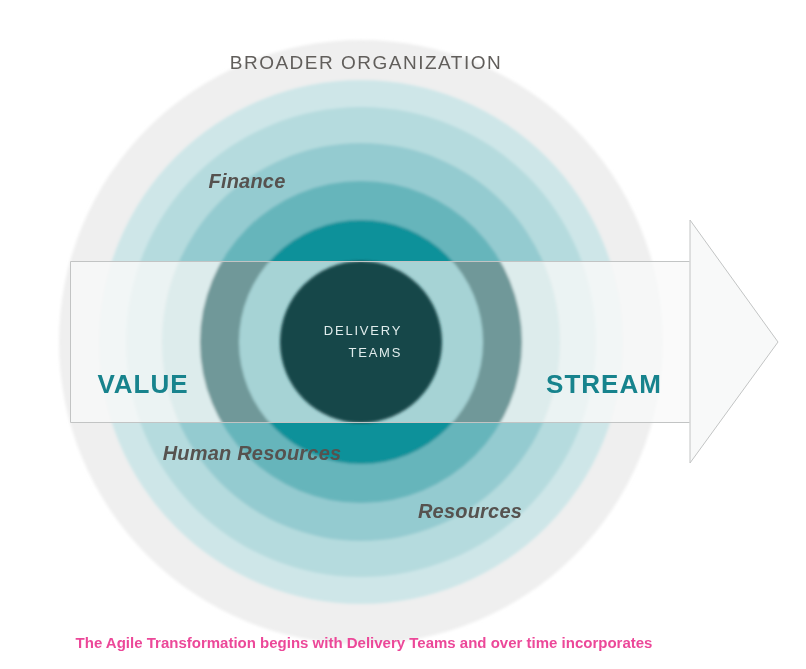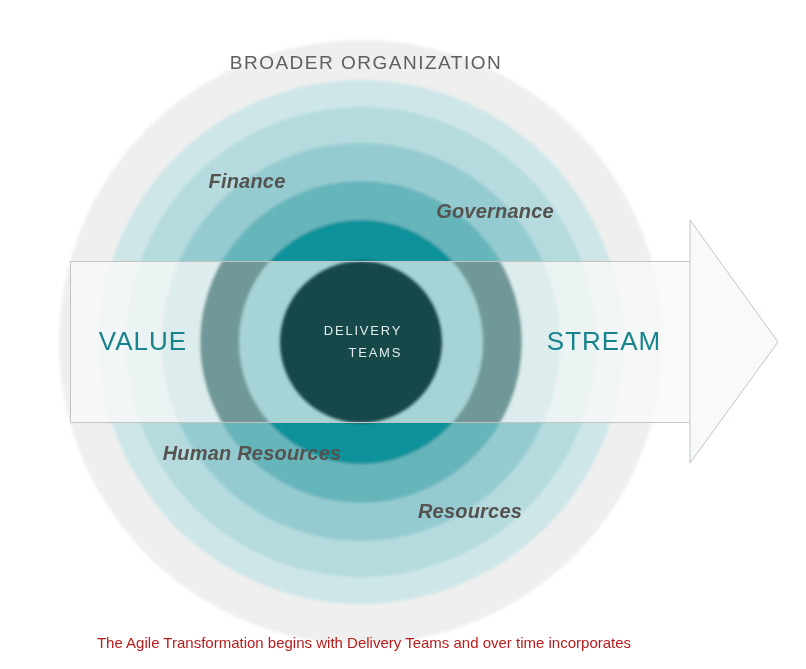--- a/index.html
+++ b/index.html
@@ -9,27 +9,27 @@
     padding-left:41px;
   }
   .stage svg{position:absolute;left:0;top:0;}
   .abs{position:absolute;transform:translate(-50%,-50%);white-space:nowrap;}
   .org-label{left:366px;top:63px;font-size:19px;font-weight:400;letter-spacing:1.5px;color:#615e5b;}
   .dept{font-size:20px;font-weight:700;letter-spacing:0.2px;color:#56524f;font-style:italic;}
   .dept.finance{left:247px;top:181px;}
   .dept.governance{left:495px;top:211px;}
   .dept.hr{left:252px;top:453px;}
   .dept.facilities{left:470px;top:511px;}
-  .vs{font-size:26px;font-weight:400;letter-spacing:1px;color:#17838d;}
+  .vs{font-size:26px;font-weight:700;letter-spacing:1px;color:#17838d;margin-top:43px;}
   .vs.value{left:143px;top:341px;}
   .vs.stream{left:604px;top:341px;}
   .core-text{left:363px;top:342px;text-align:right;font-size:13px;font-weight:400;
     letter-spacing:1.8px;line-height:22px;color:#e0ecec;}
-  .caption{left:364px;top:642px;text-align:center;font-size:15px;font-weight:400;
-    line-height:21px;color:#b91c1c;}
+  .caption{left:364px;top:642px;text-align:center;font-size:15px;font-weight:700;
+    line-height:21px;color:#ec4899;}
 </style>
 </head>
 <body>
 
 <div class="stage">
 
   <svg width="806" height="669" viewBox="0 0 806 669">
     <defs>
       <clipPath id="bandClip">
         <rect x="70" y="261" width="620" height="162"></rect>
@@ -64,21 +64,20 @@
       <circle cx="361" cy="342" r="81" fill="#174649"></circle>
     </g>
 
     <path d="M70.5,261.5 H689.5 M70.5,422.5 H689.5 M70.5,261.5 V422.5" fill="none" stroke-width="1" stroke="#c2c4c4"></path>
     <polygon points="690,220 778,342 690,463" stroke-width="1" stroke="#c2c4c4" fill="#f8f9f9"></polygon>
   </svg>
 
   <div class="abs org-label">BROADER ORGANIZATION</div>
 
   <div class="abs dept finance">Finance</div>
-  <div class="abs dept governance">Governance</div>
   <div class="abs dept hr">Human Resources</div>
   <div class="abs dept facilities">Resources</div>
 
   <div class="abs vs value">VALUE</div>
   <div class="abs vs stream">STREAM</div>
 
   <div class="abs core-text">
     <div>DELIVERY</div>
     <div>TEAMS</div>
   </div>

